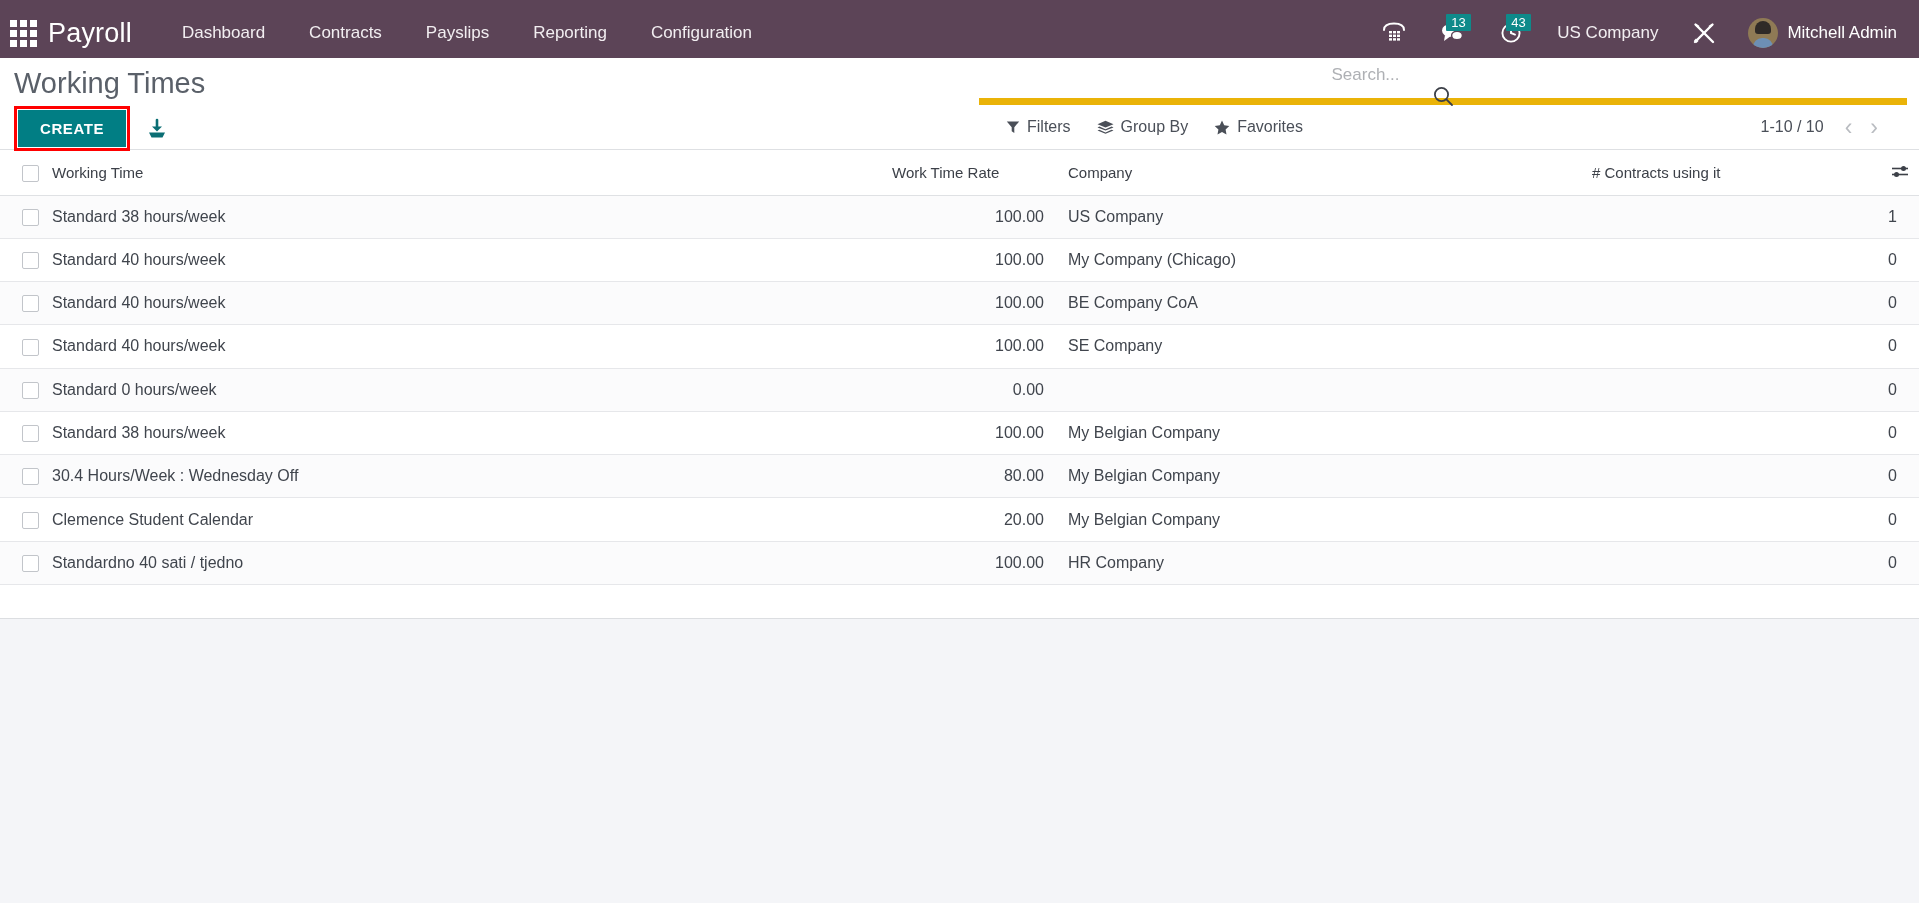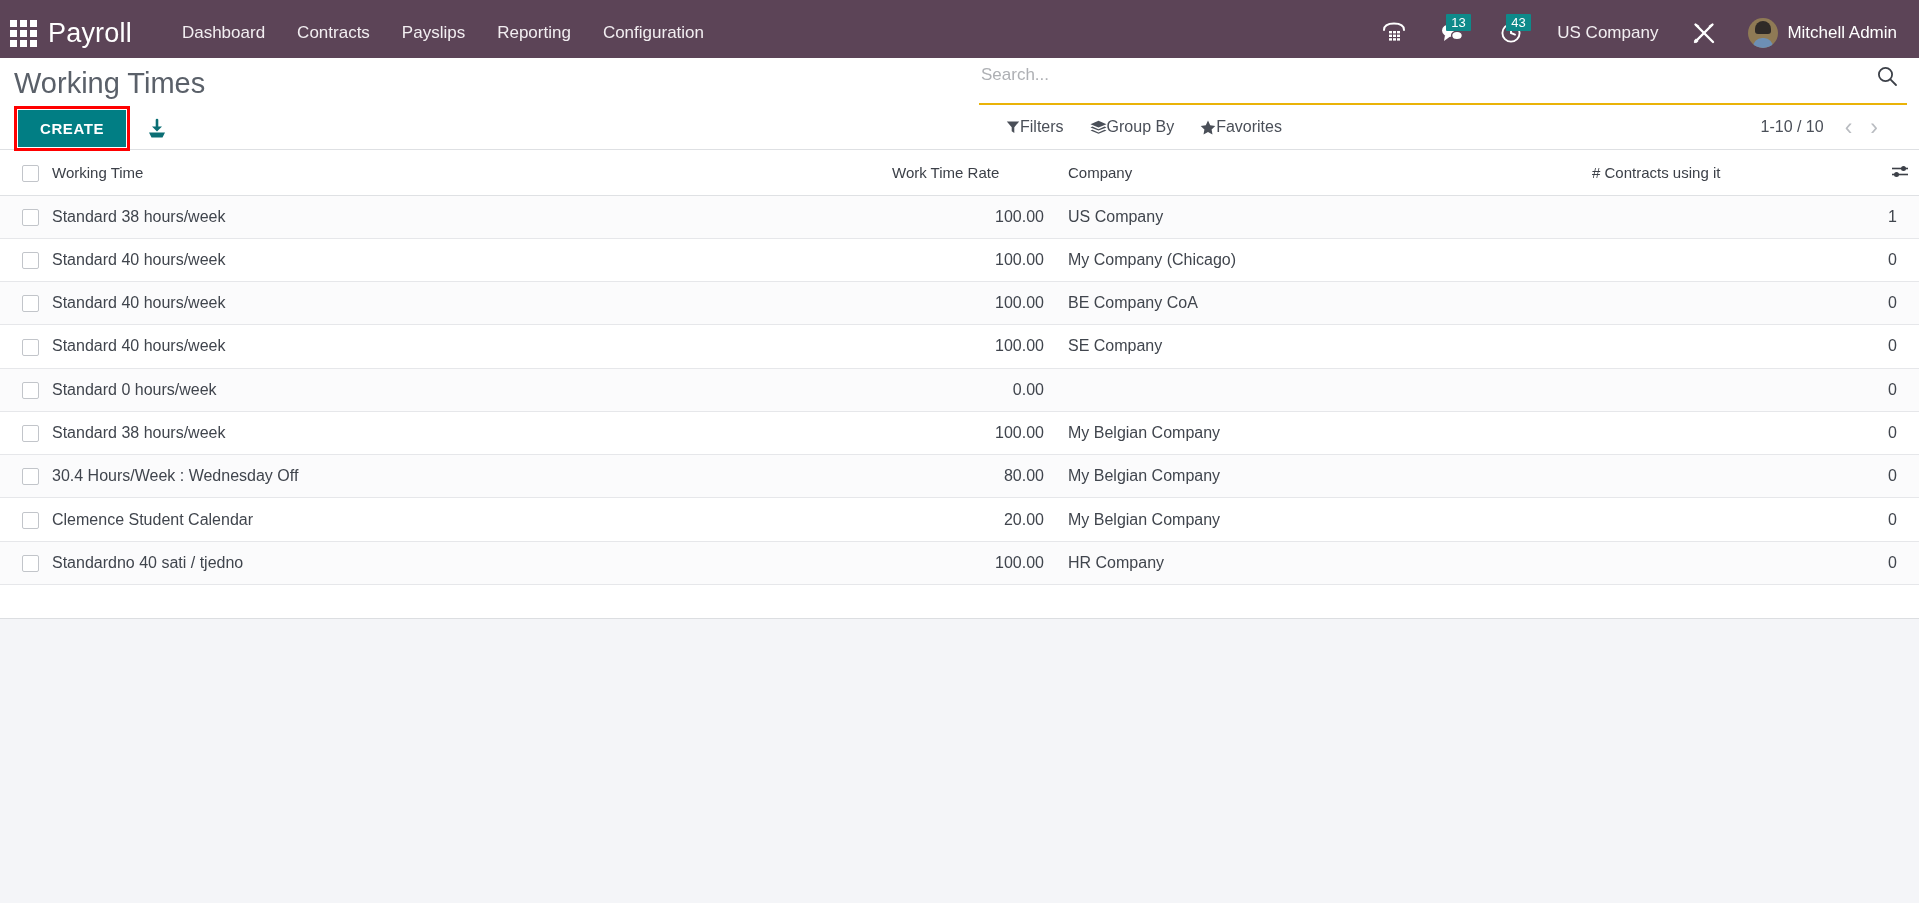--- a/index.html
+++ b/index.html
@@ -34,21 +34,21 @@
   }
   .apps-grid i { background: #ffffff; display: block; width: 7px; height: 7px; }
   .brand {
     font-size: 27px;
     font-weight: 400;
     letter-spacing: .2px;
     margin-right: 34px;
     color: #ffffff;
     white-space: nowrap;
   }
-  .nav-items { display: flex; align-items: center; gap: 0; }
+  .nav-items { display: flex; align-items: center; gap: 12px; }
   .nav-item {
     font-size: 17px;
     padding: 0 16px;
     line-height: 58px;
     color: #f2eef1;
     white-space: nowrap;
     cursor: pointer;
   }
 
   .nav-right {
@@ -166,24 +166,25 @@
     align-items: center;
   }
 
   .cp-right {
     flex: 1;
     position: relative;
     padding-right: 0;
   }
   .search-row {
     display: flex;
-    align-items: flex-start;
-    border-bottom: 2px solid #eab308;
+    align-items: center;
+    border-bottom: 7px solid #eab308;
     height: 40px;
     margin-top: 7px;
+    flex-direction: column;
   }
   .search-input {
     flex: 1;
     border: none;
     outline: none;
     font-size: 17px;
     color: #4c4c4c;
     background: transparent;
     font-family: "Liberation Sans", sans-serif;
     padding: 0 4px 0 2px;
@@ -198,20 +199,21 @@
   }
   .facets-row {
     display: flex;
     align-items: center;
     height: 44px;
     padding-left: 14px;
   }
   .facet {
     display: flex;
     align-items: center;
+    gap: 7px;
     font-size: 16px;
     color: #4a4f58;
     padding: 4px 13px;
     cursor: pointer;
     white-space: nowrap;
   }
   .pager {
     margin-left: auto;
     display: flex;
     align-items: center;

